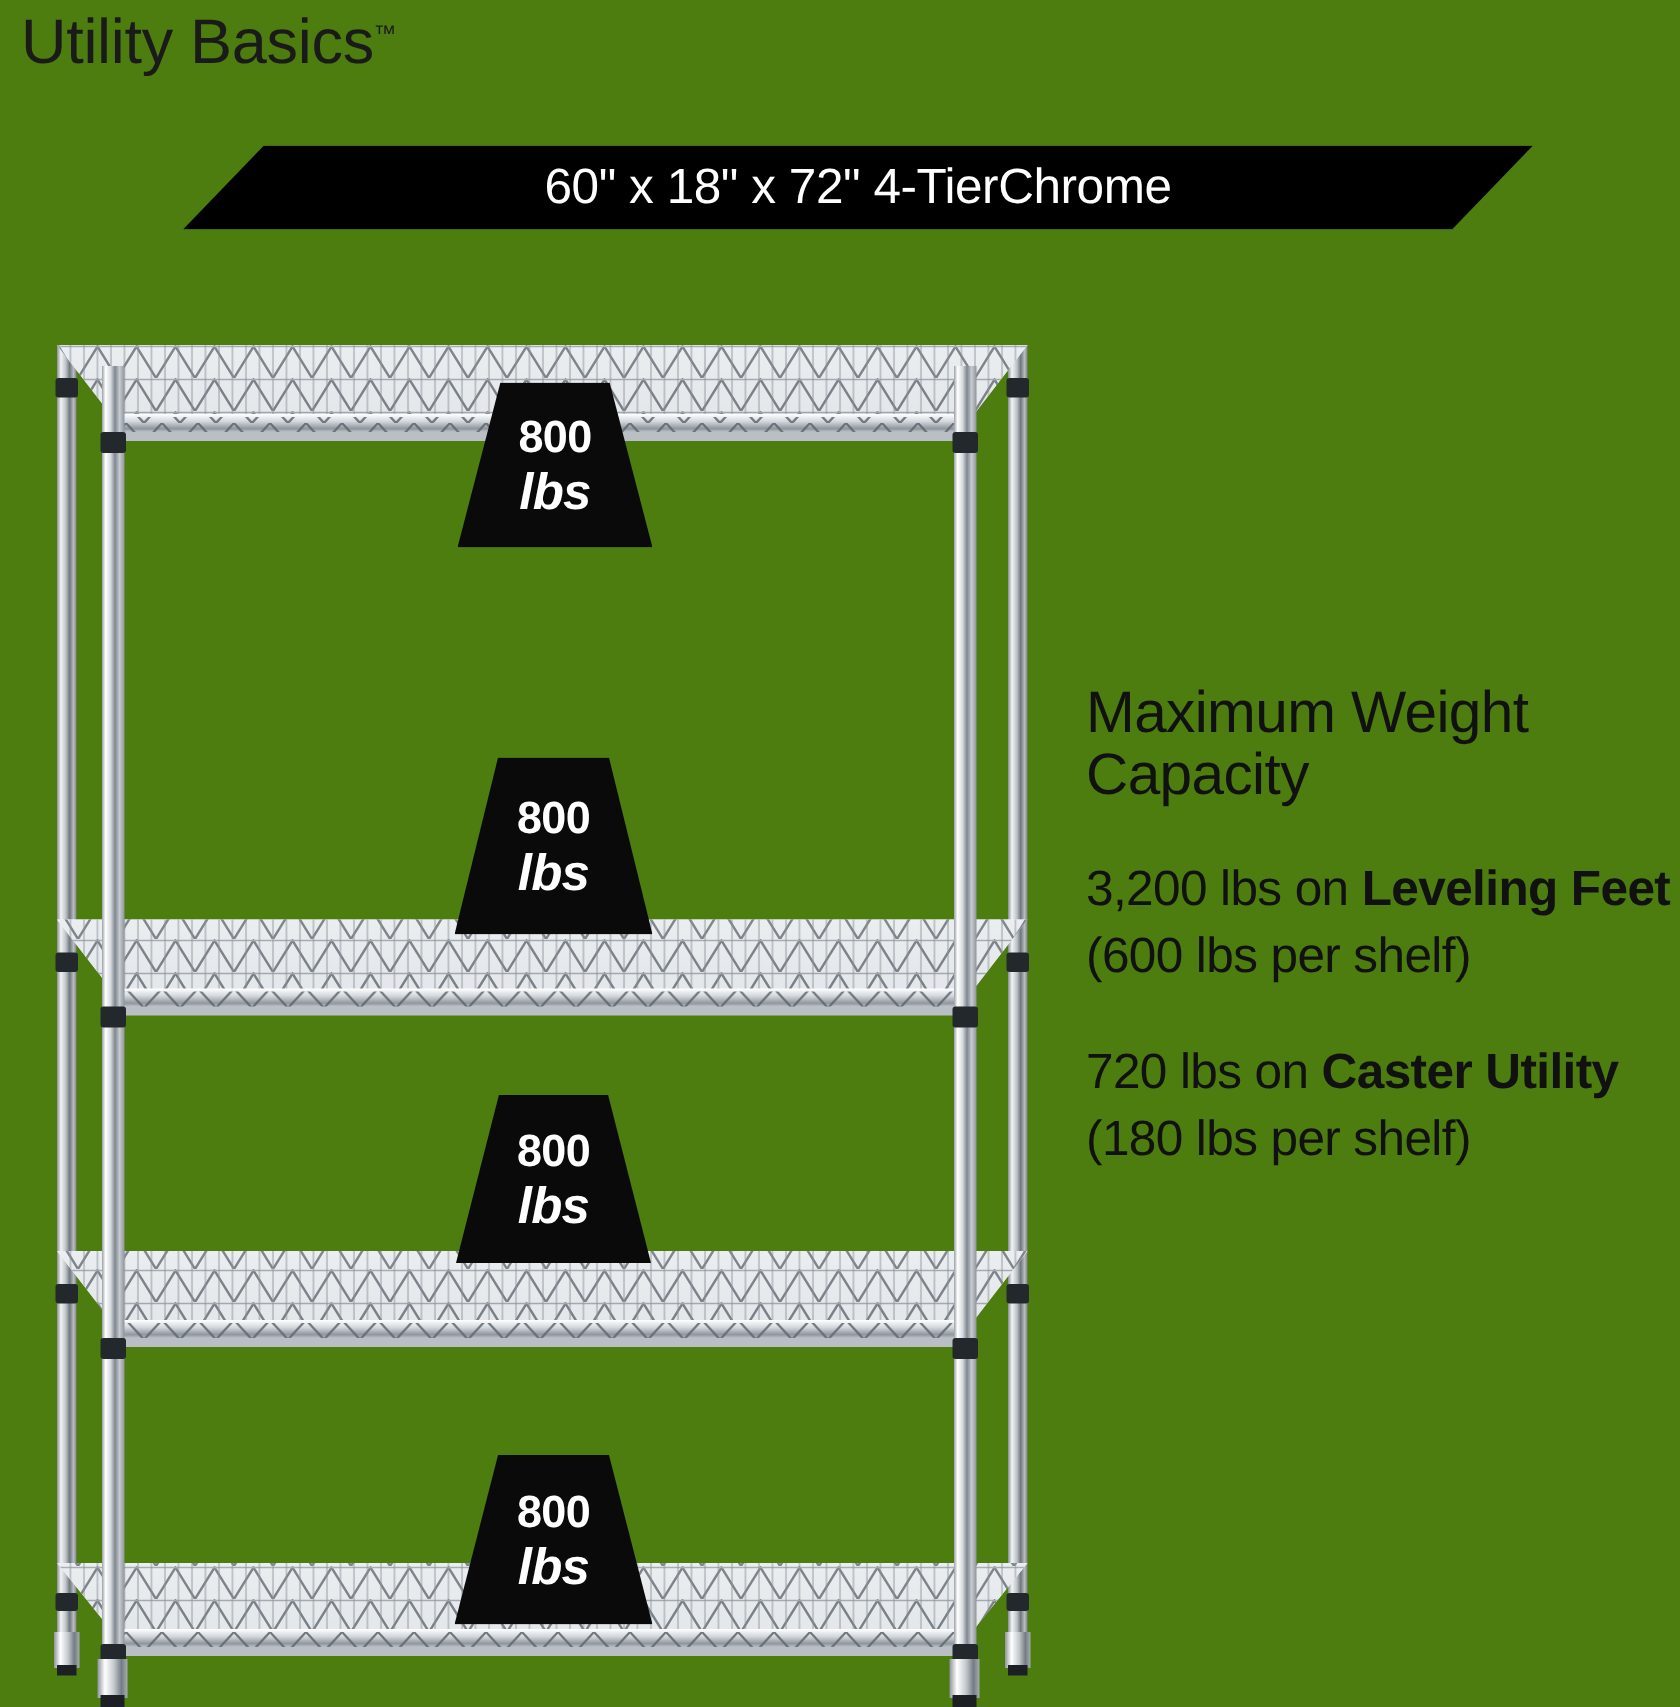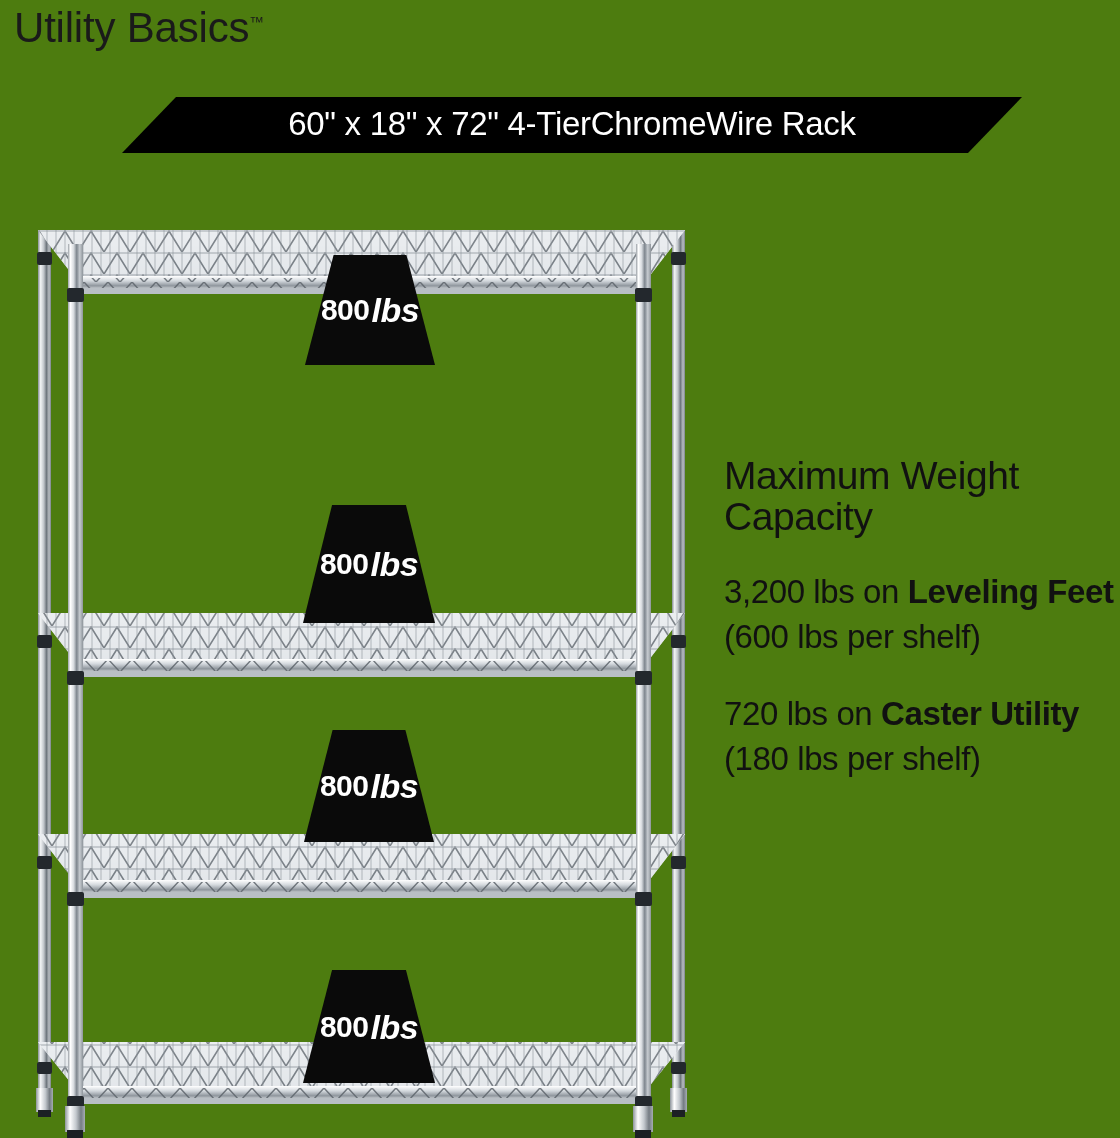--- a/index.html
+++ b/index.html
@@ -86,20 +86,21 @@
   .badge .trap {
     position: absolute;
     inset: 0;
     background: #0a0a0a;
     clip-path: polygon(22% 0%, 78% 0%, 100% 100%, 0% 100%);
   }
   .badge .txt {
     position: absolute;
     inset: 0;
     display: flex;
+    flex-direction: column;
     align-items: center;
     justify-content: center;
     gap: 2px;
   }
   .badge .num {
     font-size: 30px;
     line-height: 34px;
     letter-spacing: -0.5px;
   }
   .badge .unit {
@@ -143,21 +144,20 @@
 
 <div id="page">
 
   <div id="brand"><span>Utility Basics</span><span class="tm">™</span></div>
 
   <div id="banner-wrap">
     <div id="banner-shape"></div>
     <div id="banner-text">
         <span>60" x 18" x 72" 4-Tier </span>
         <span class="b">Chrome</span>
-        <span> Wire Rack</span>
       </div>
   </div>
 
   <div id="rack">
     <svg width="720" height="908" viewBox="0 0 720 908" xmlns="http://www.w3.org/2000/svg">
       <defs>
         <linearGradient id="postG" x1="0" y1="0" x2="1" y2="0">
           <stop offset="0%" stop-color="#9AA0A6"></stop>
           <stop offset="16%" stop-color="#FFFFFF"></stop>
           <stop offset="38%" stop-color="#D7DBDF"></stop>

